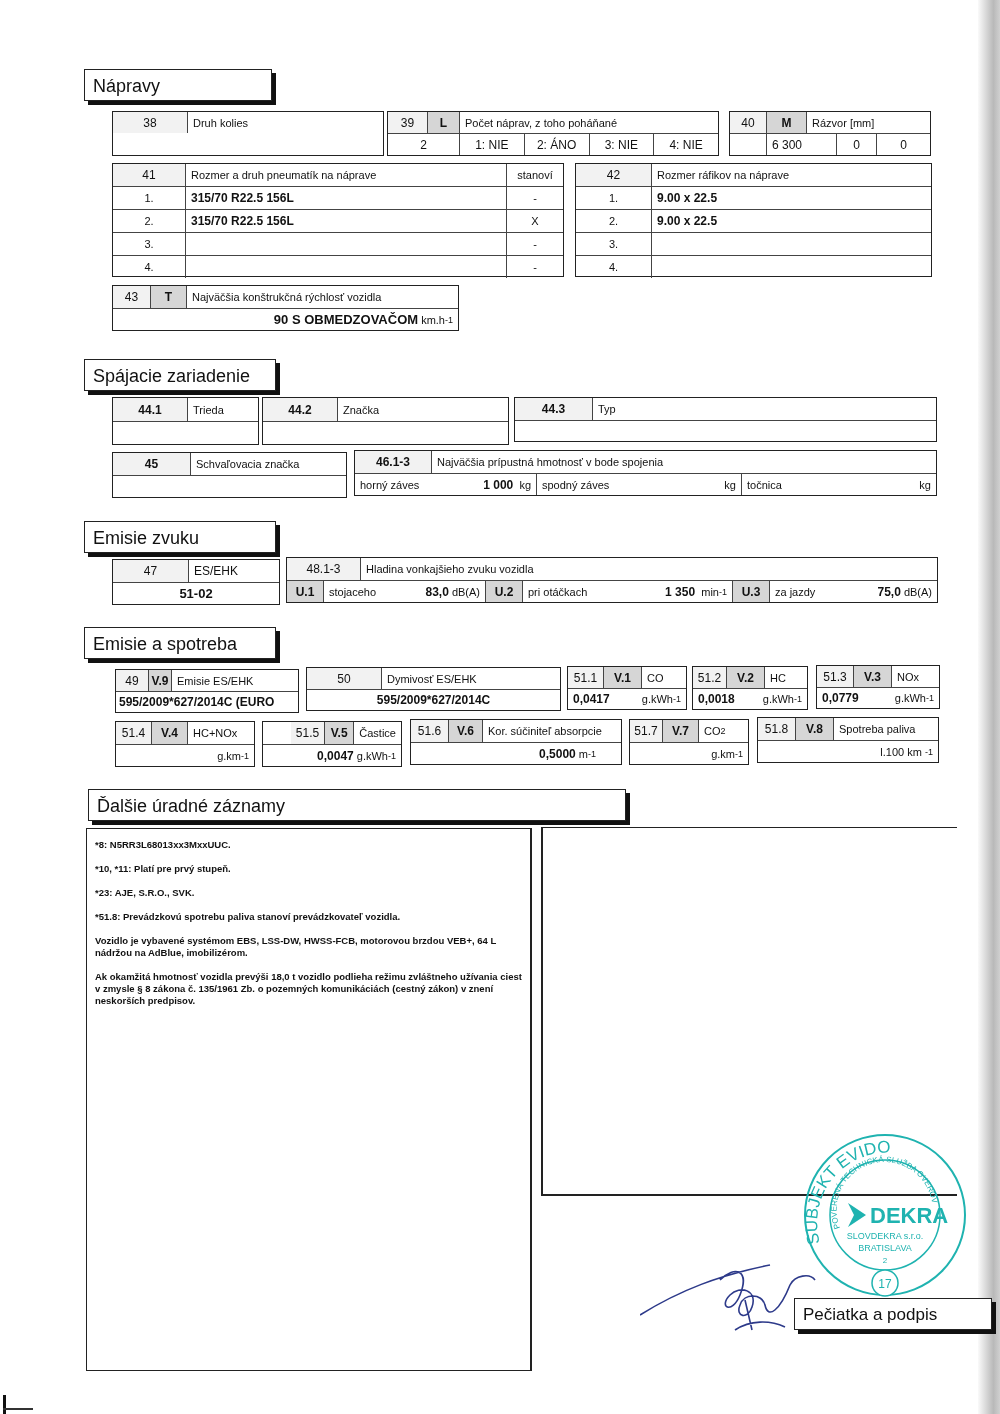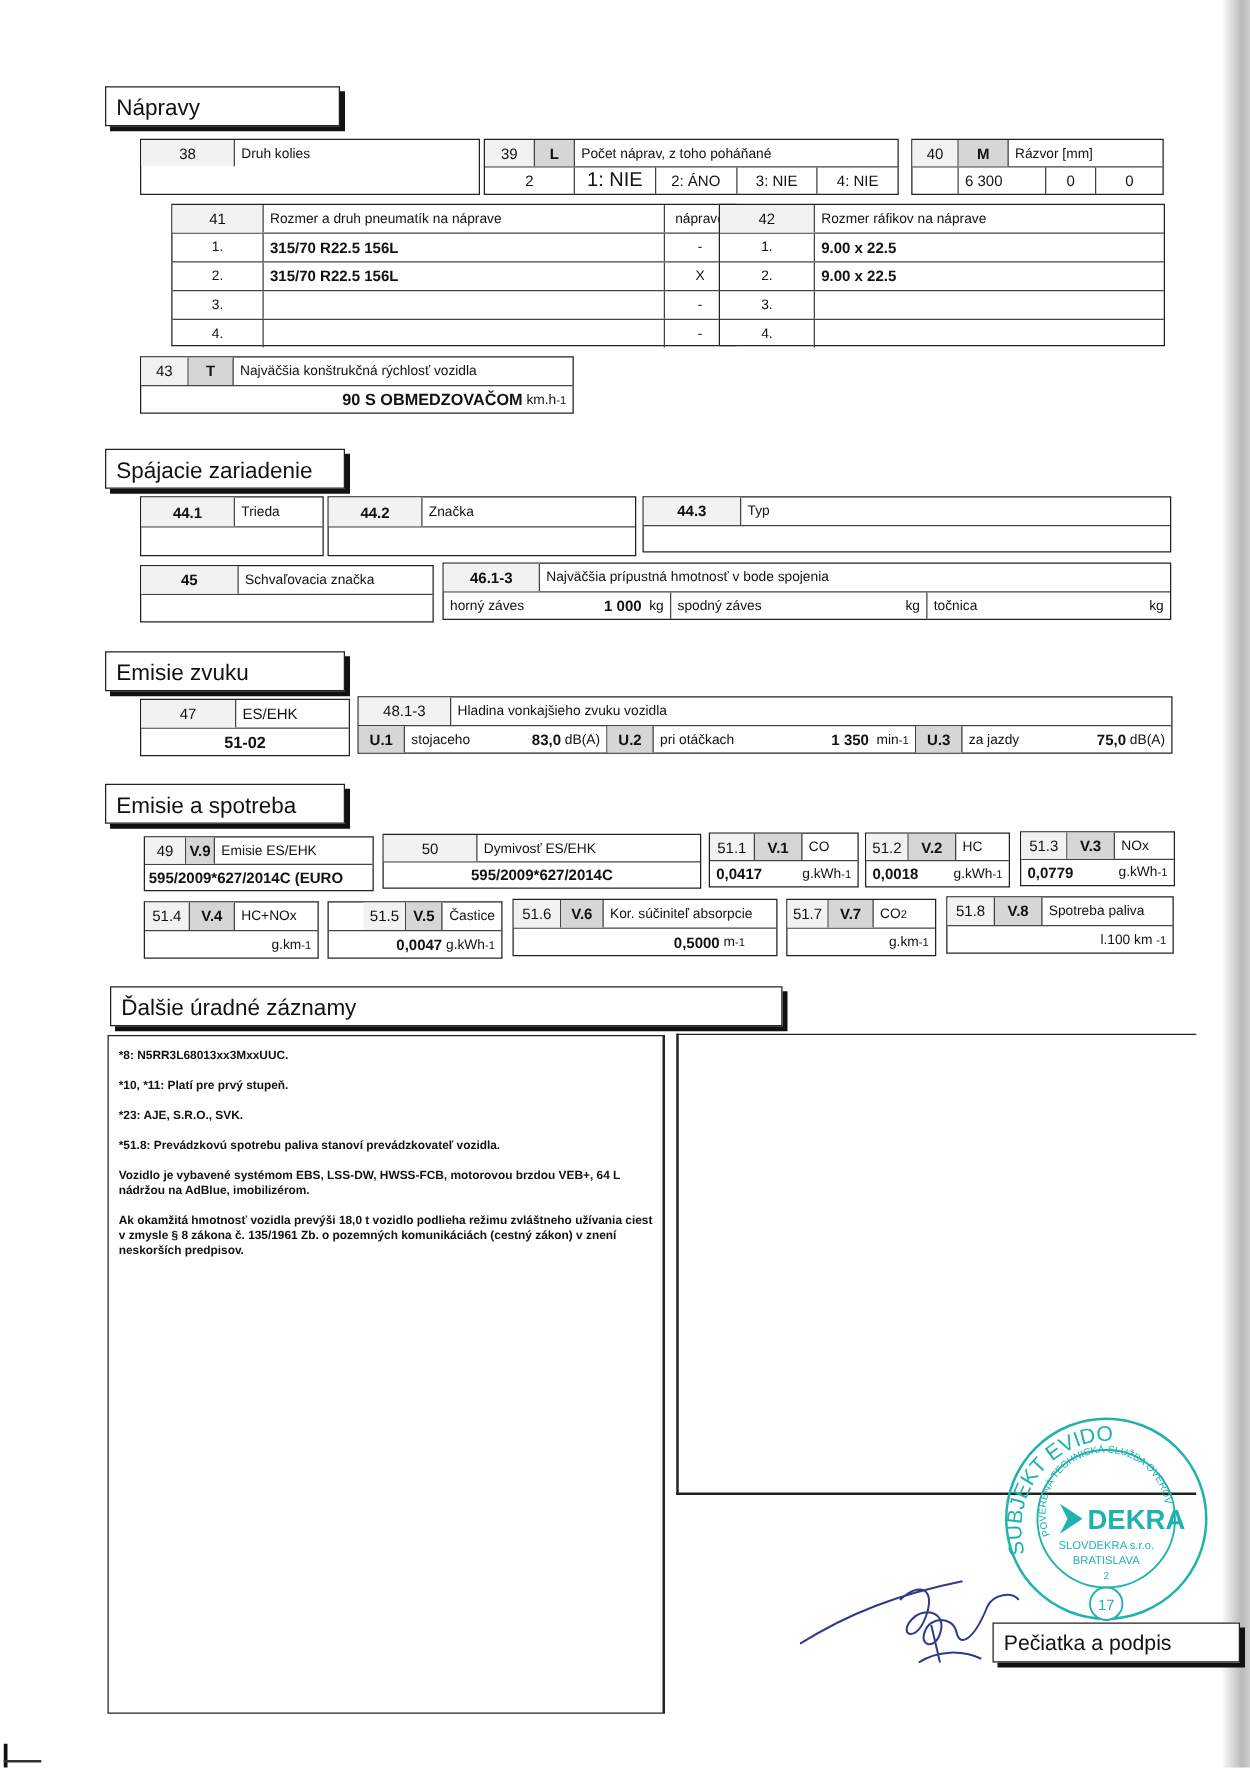--- a/index.html
+++ b/index.html
@@ -37,46 +37,46 @@
 </div>
 
 <div class="box" style="left:387px;top:111px;width:330px;height:43px;">
   <div class="row" style="height:21px;">
     <div class="c num" style="width:40px;">39</div>
     <div class="c code" style="width:32px;">L</div>
     <div class="c" style="flex:1;">Počet náprav, z toho poháňané</div>
   </div>
   <div class="row" style="height:21px;">
     <div class="c center" style="width:72px;font-size:12px;">2</div>
-    <div class="c center" style="flex:1;font-size:16px;">1: NIE</div>
+    <div class="c center" style="flex:1;font-size:12px;">1: NIE</div>
     <div class="c center" style="flex:1;font-size:12px;">2: ÁNO</div>
     <div class="c center" style="flex:1;font-size:12px;">3: NIE</div>
     <div class="c center" style="flex:1;font-size:12px;">4: NIE</div>
   </div>
 </div>
 
 <div class="box" style="left:729px;top:111px;width:200px;height:43px;">
   <div class="row" style="height:21px;">
     <div class="c num" style="width:37px;">40</div>
     <div class="c code" style="width:40px;">M</div>
     <div class="c" style="flex:1;">Rázvor [mm]</div>
   </div>
   <div class="row" style="height:21px;">
     <div class="c" style="width:37px;"></div>
     <div class="c" style="width:70px;font-size:12px;">6 300</div>
     <div class="c center" style="width:40px;font-size:12px;">0</div>
     <div class="c center" style="flex:1;font-size:12px;">0</div>
   </div>
 </div>
 
-<div class="box" style="left:112px;top:163px;width:450px;height:112px;margin-left:25px;">
+<div class="box" style="left:112px;top:163px;width:450px;height:112px;">
   <div class="row" style="height:22px;">
     <div class="c num" style="width:73px;">41</div>
     <div class="c" style="flex:1;">Rozmer a druh pneumatík na náprave</div>
-    <div class="c center" style="width:56px;">náprave</div>
+    <div class="c center" style="width:56px;">stanoví</div>
   </div>
   <div class="row" style="height:22px;">
     <div class="c center" style="width:73px;">1.</div>
     <div class="c bold" style="flex:1;">315/70 R22.5 156L</div>
     <div class="c center" style="width:56px;">-</div>
   </div>
   <div class="row" style="height:22px;">
     <div class="c center" style="width:73px;">2.</div>
     <div class="c bold" style="flex:1;">315/70 R22.5 156L</div>
     <div class="c center" style="width:56px;">X</div>

